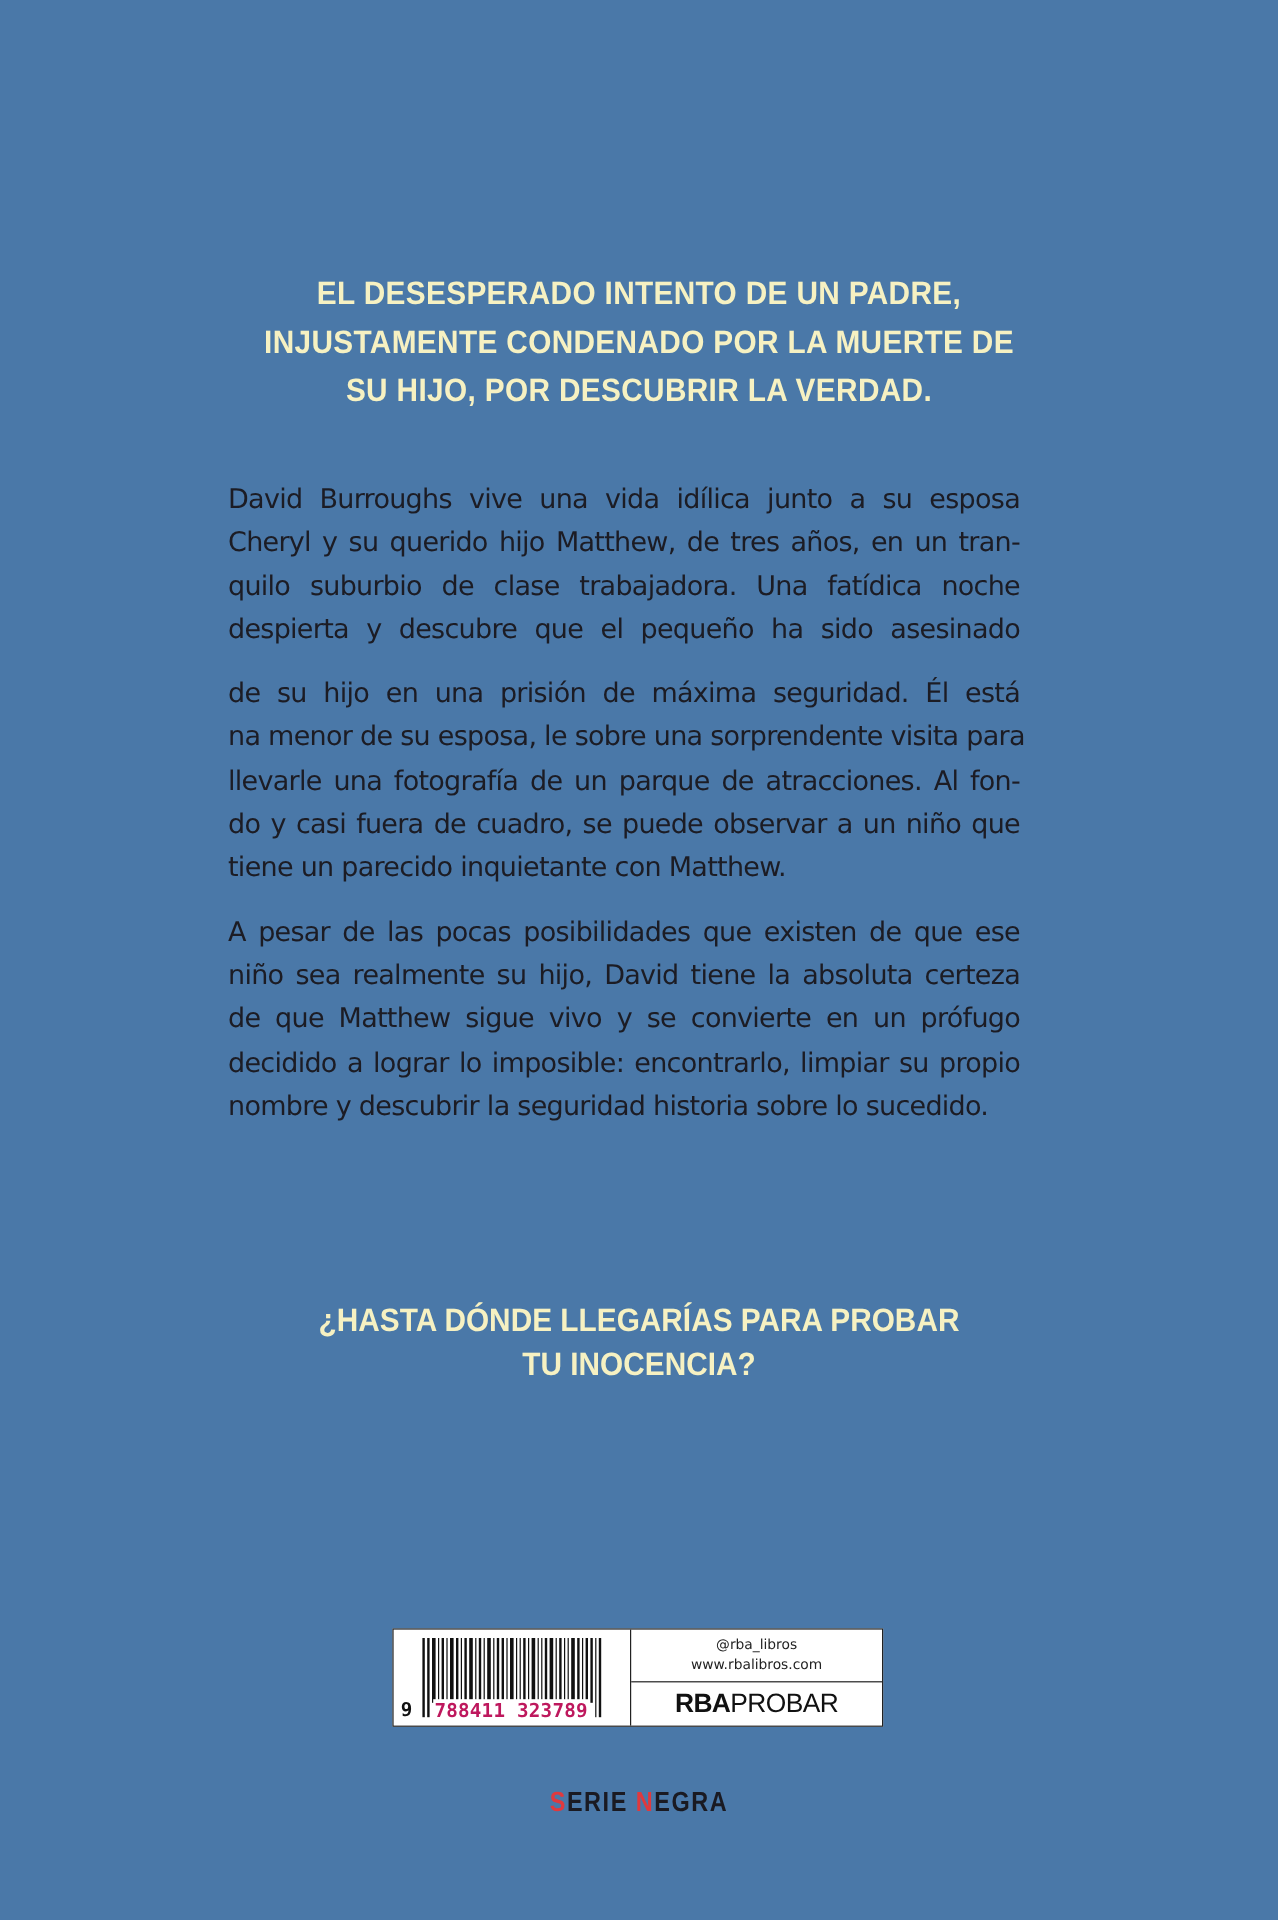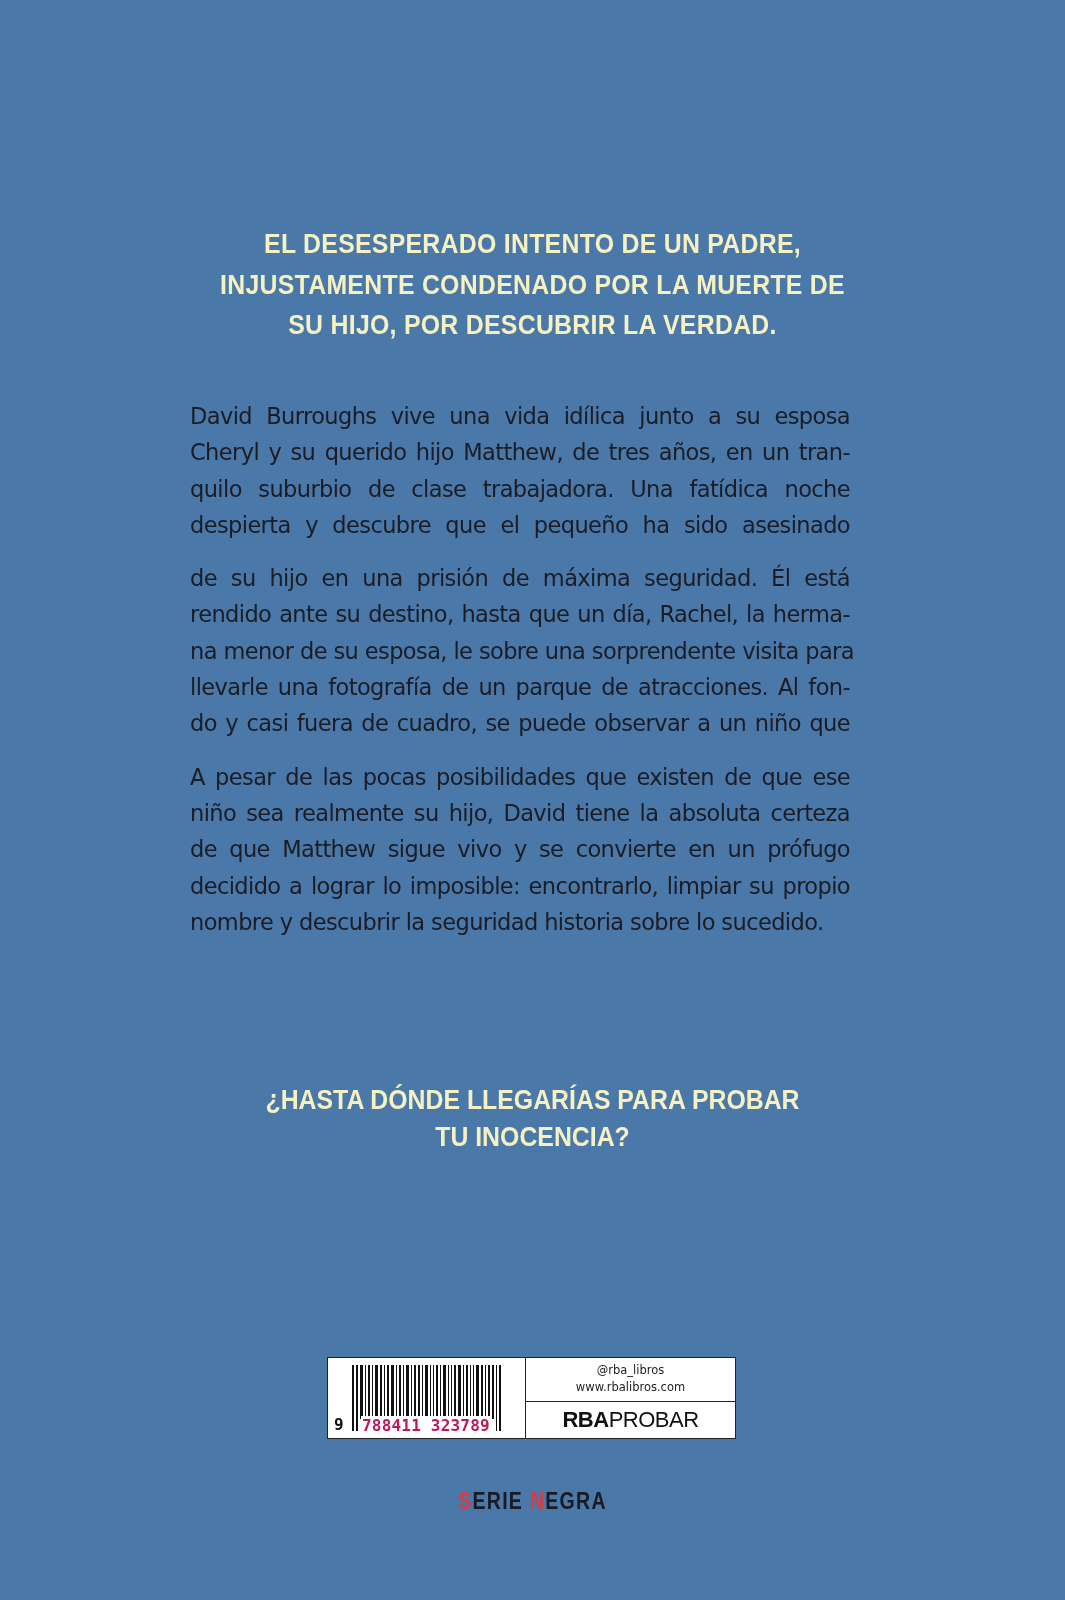--- a/index.html
+++ b/index.html
@@ -176,24 +176,24 @@
 
 <div class="body-text">
   <p class="para">
     <span class="line">David Burroughs vive una vida idílica junto a su esposa</span>
     <span class="line">Cheryl y su querido hijo Matthew, de tres años, en un tran-</span>
     <span class="line">quilo suburbio de clase trabajadora. Una fatídica noche</span>
     <span class="line">despierta y descubre que el pequeño ha sido asesinado</span>
   </p>
   <p class="para">
     <span class="line">de su hijo en una prisión de máxima seguridad. Él está</span>
-    <span class="line">rendido ante su destino, hasta que un día, Rachel, la herma-</span>
     <span class="line">na menor de su esposa, le sobre una sorprendente visita para</span>
     <span class="line">llevarle una fotografía de un parque de atracciones. Al fon-</span>
     <span class="line">do y casi fuera de cuadro, se puede observar a un niño que</span>
+    <span class="line last">tiene un parecido inquietante con Matthew.</span>
   </p>
   <p class="para">
     <span class="line">A pesar de las pocas posibilidades que existen de que ese</span>
     <span class="line">niño sea realmente su hijo, David tiene la absoluta certeza</span>
     <span class="line">de que Matthew sigue vivo y se convierte en un prófugo</span>
     <span class="line">decidido a lograr lo imposible: encontrarlo, limpiar su propio</span>
     <span class="line last">nombre y descubrir la seguridad historia sobre lo sucedido.</span>
   </p>
 </div>
 

